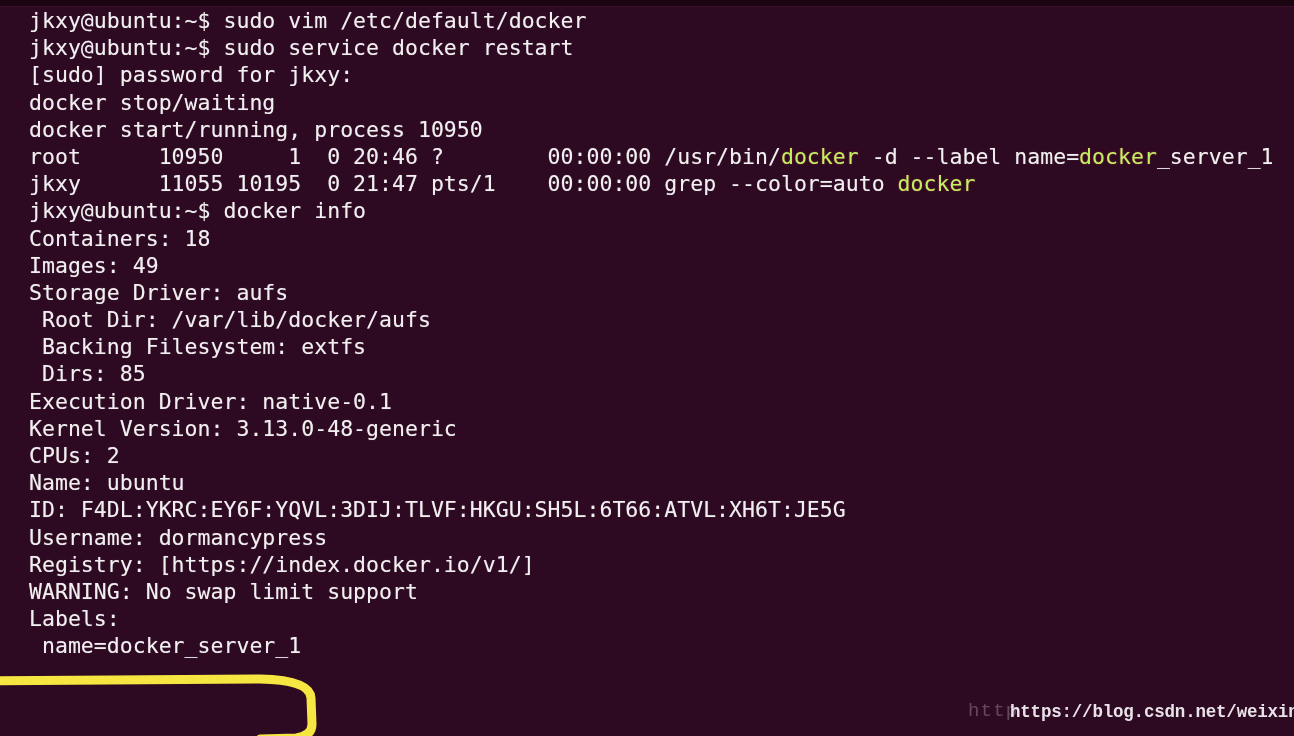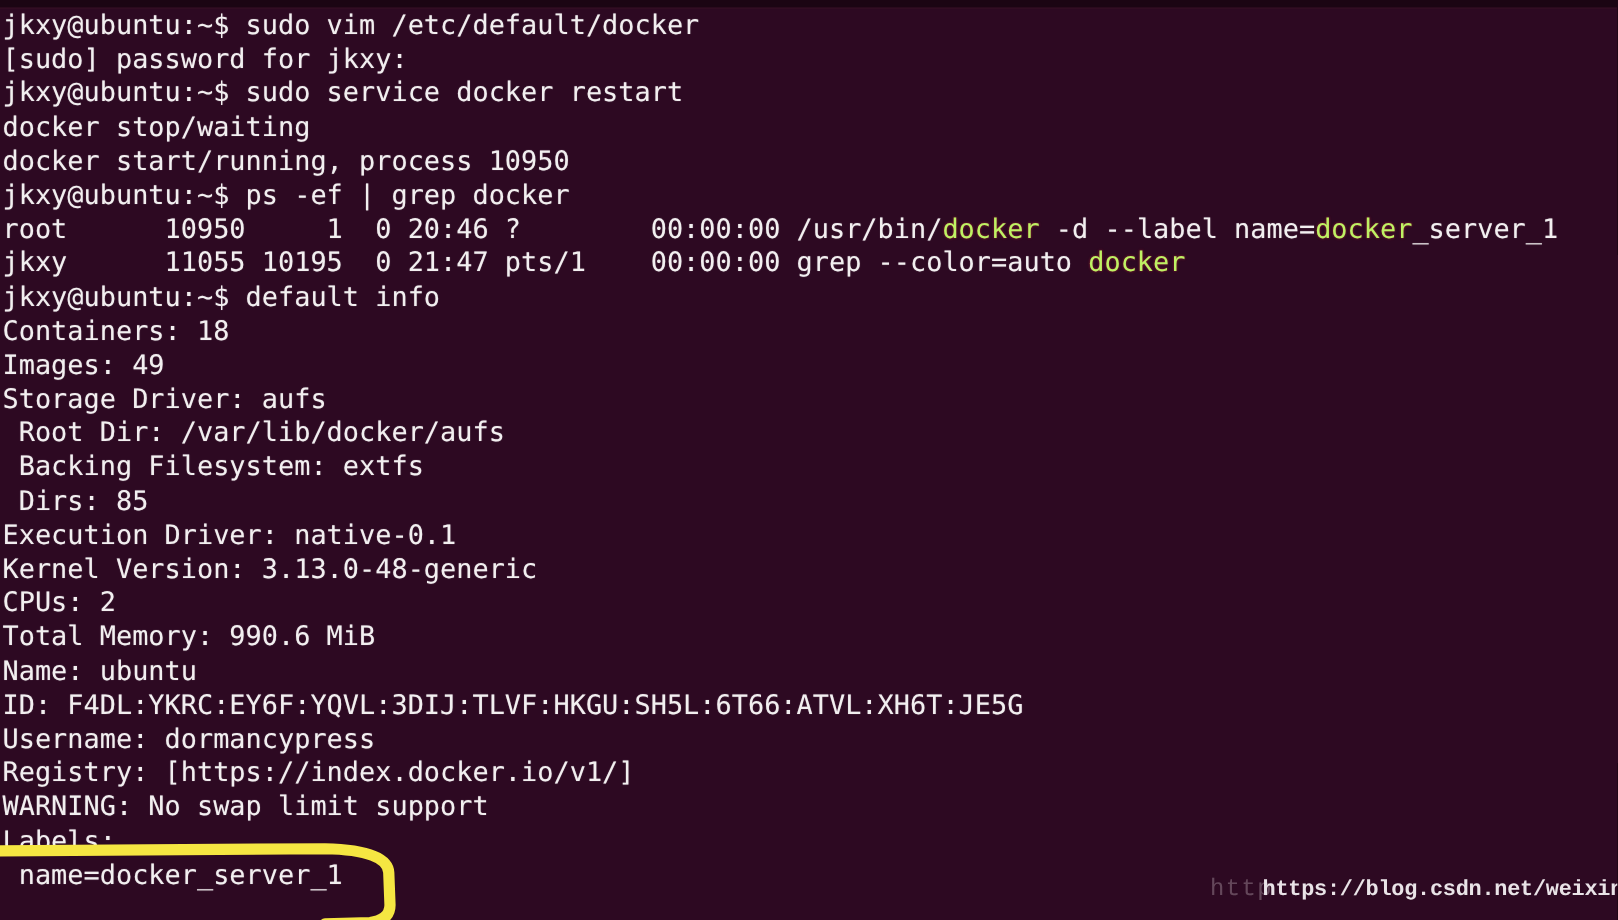--- a/index.html
+++ b/index.html
@@ -34,20 +34,21 @@
   .line {
     height: 27.2px;
     line-height: 27.2px;
     font-size: 21.5px;
     letter-spacing: 0.02px;
     color: #f2eff0;
     white-space: pre;
     padding-left: 2px;
     font-weight: 500;
     text-shadow: 0 0 1px rgba(255,255,255,0.35);
+    margin-left: 27px;
   }
   .red {
     color: #bef264;
     text-shadow: 0 0 2px rgba(232,59,59,0.6);
   }
   
   #annotation {
     position: absolute;
     left: -40px;
     top: 672px;
@@ -79,38 +80,36 @@
 </style>
 </head>
 <body>
 
 <div id="screen">
 
   <div id="topbar"></div>
 
   <div id="term">
       <div class="line"><span>jkxy@ubuntu:~$ sudo vim /etc/default/docker</span></div>
+      <div class="line"><span>jkxy@ubuntu:~$ sudo service docker restart</span></div>
       <div class="line"><span>[sudo] password for jkxy:</span></div>
-      <div class="line"><span>jkxy@ubuntu:~$ sudo service docker restart</span></div>
       <div class="line"><span>docker stop/waiting</span></div>
       <div class="line"><span>docker start/running, process 10950</span></div>
-      <div class="line"><span>jkxy@ubuntu:~$ ps -ef | grep docker</span></div>
       <div class="line"><span>root      10950     1  0 20:46 ?        00:00:00 /usr/bin/</span><span class="red">docker</span><span> -d --label name=</span><span class="red">docker</span><span>_server_1</span></div>
       <div class="line"><span>jkxy      11055 10195  0 21:47 pts/1    00:00:00 grep --color=auto </span><span class="red">docker</span></div>
-      <div class="line"><span>jkxy@ubuntu:~$ default info</span></div>
+      <div class="line"><span>jkxy@ubuntu:~$ docker info</span></div>
       <div class="line"><span>Containers: 18</span></div>
       <div class="line"><span>Images: 49</span></div>
       <div class="line"><span>Storage Driver: aufs</span></div>
       <div class="line"><span> Root Dir: /var/lib/docker/aufs</span></div>
       <div class="line"><span> Backing Filesystem: extfs</span></div>
       <div class="line"><span> Dirs: 85</span></div>
       <div class="line"><span>Execution Driver: native-0.1</span></div>
       <div class="line"><span>Kernel Version: 3.13.0-48-generic</span></div>
       <div class="line"><span>CPUs: 2</span></div>
-      <div class="line"><span>Total Memory: 990.6 MiB</span></div>
       <div class="line"><span>Name: ubuntu</span></div>
       <div class="line"><span>ID: F4DL:YKRC:EY6F:YQVL:3DIJ:TLVF:HKGU:SH5L:6T66:ATVL:XH6T:JE5G</span></div>
       <div class="line"><span>Username: dormancypress</span></div>
       <div class="line"><span>Registry: [https://index.docker.io/v1/]</span></div>
       <div class="line"><span>WARNING: No swap limit support</span></div>
       <div class="line"><span>Labels:</span></div>
       <div class="line"><span> name=docker_server_1</span></div>
     </div>
 
   <svg id="annotation" viewBox="0 0 370 70" xmlns="http://www.w3.org/2000/svg">

